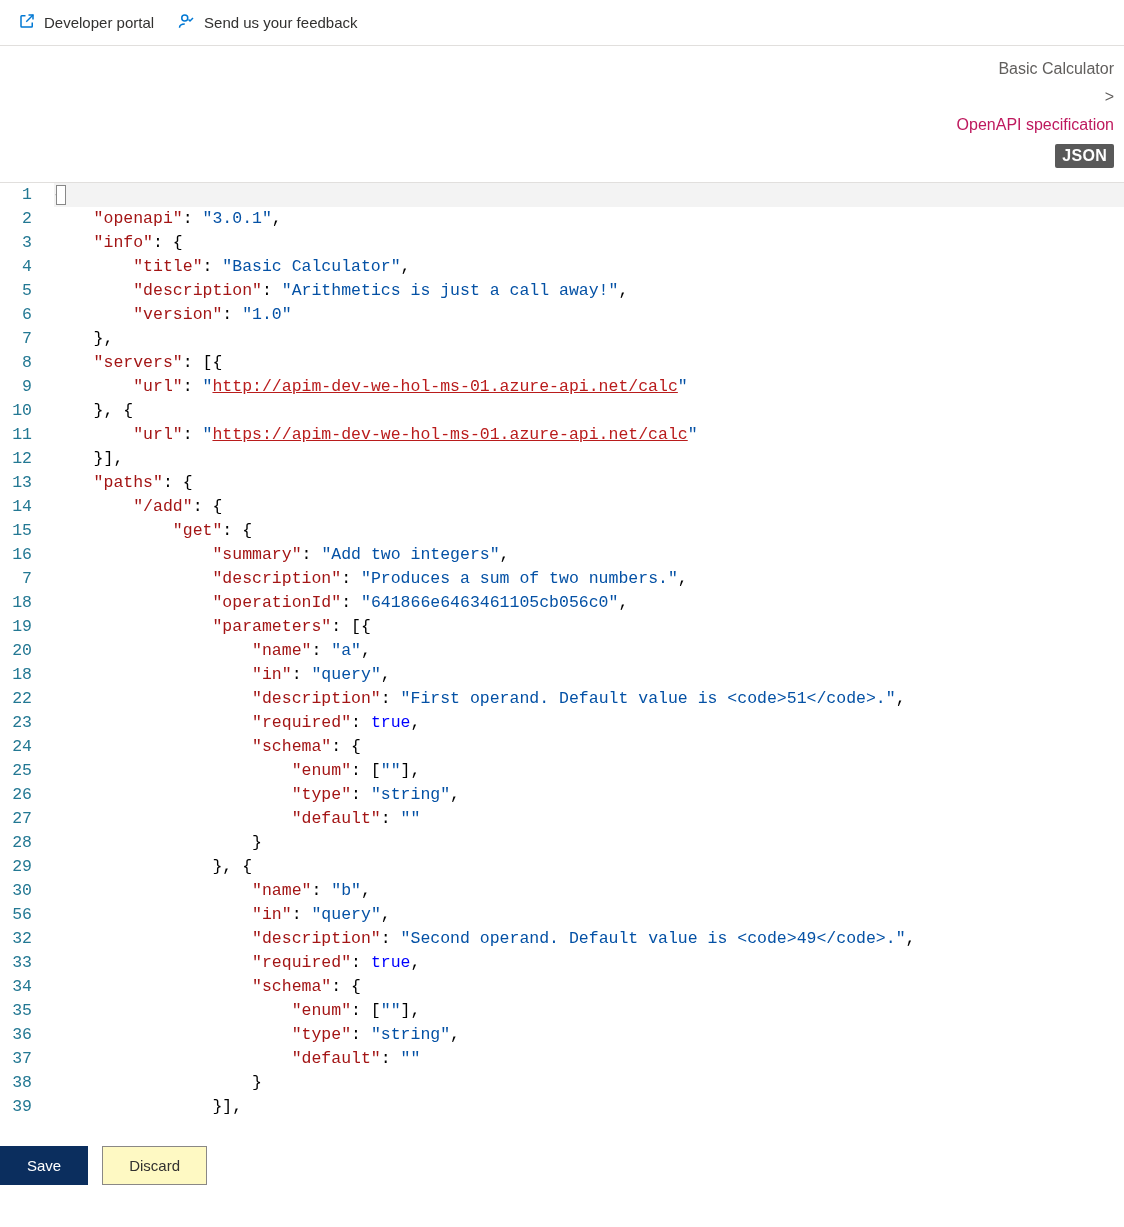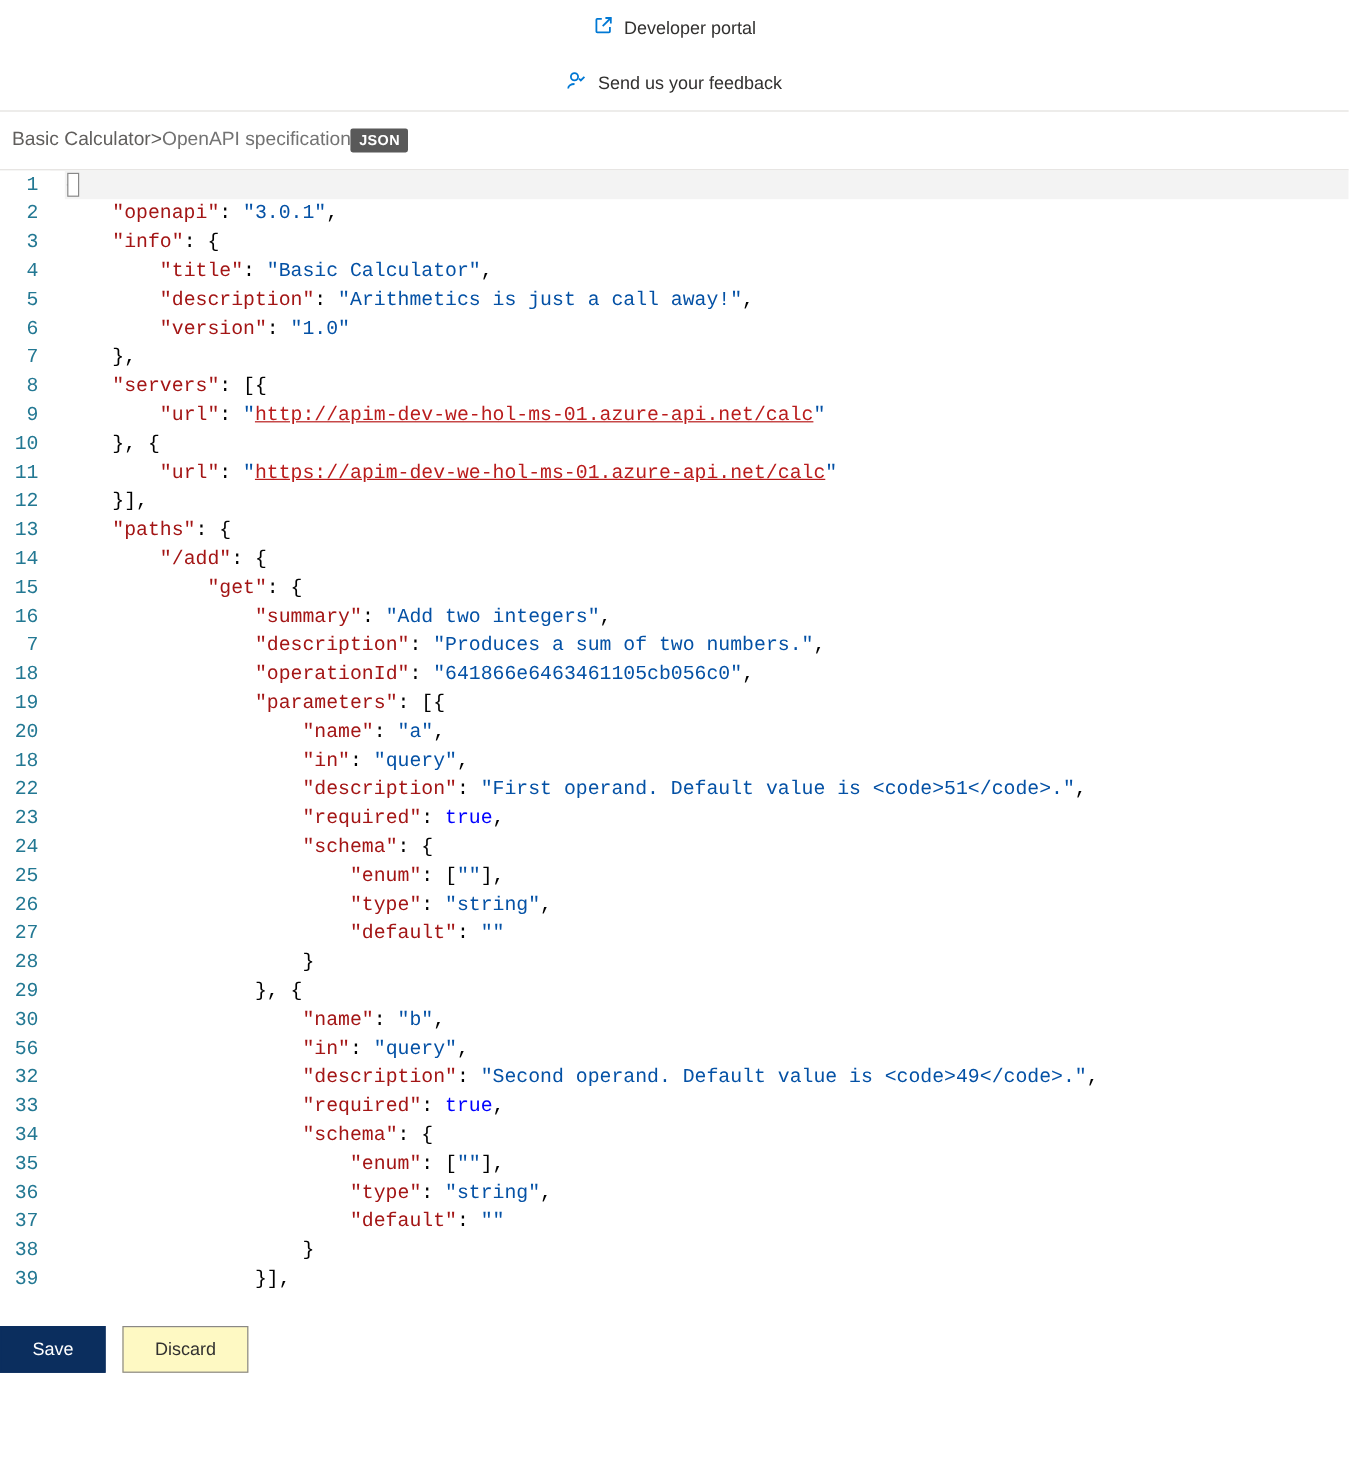--- a/index.html
+++ b/index.html
@@ -9,45 +9,46 @@
     color: #323130;
     background: #fff;
     width: 1124px;
   }
   .toolbar {
     display: flex;
     align-items: center;
     gap: 24px;
     padding: 12px 18px;
     border-bottom: 1px solid #e1dfdd;
-    flex-direction: column;
   }
   .toolbar-link {
     display: flex;
     align-items: center;
     gap: 8px;
     color: #323130;
     font-size: 15px;
     cursor: pointer;
   }
   .toolbar-link svg { width: 18px; height: 18px; }
   .breadcrumb-bar {
     display: flex;
-    align-items: center;
+    align-items: flex-end;
+    gap: 10px;
     padding: 14px 10px 14px 10px;
     font-size: 16px;
+    flex-direction: column;
   }
   .breadcrumb-item { color: #605e5c; }
-  .breadcrumb-item.current { color: #737373; }
+  .breadcrumb-item.current { color: #be185d; }
   .breadcrumb-sep { color: #605e5c; }
   .badge {
     background: #595959;
     color: #fff;
     font-weight: 700;
-    font-size: 12px;
+    font-size: 16px;
     padding: 3px 7px;
     border-radius: 2px;
     letter-spacing: 0.3px;
   }
   .editor-wrap {
     border-top: 1px solid #e1dfdd;
     display: flex;
     font-family: Consolas, "Courier New", monospace;
     font-size: 16.5px;
     line-height: 24px;

